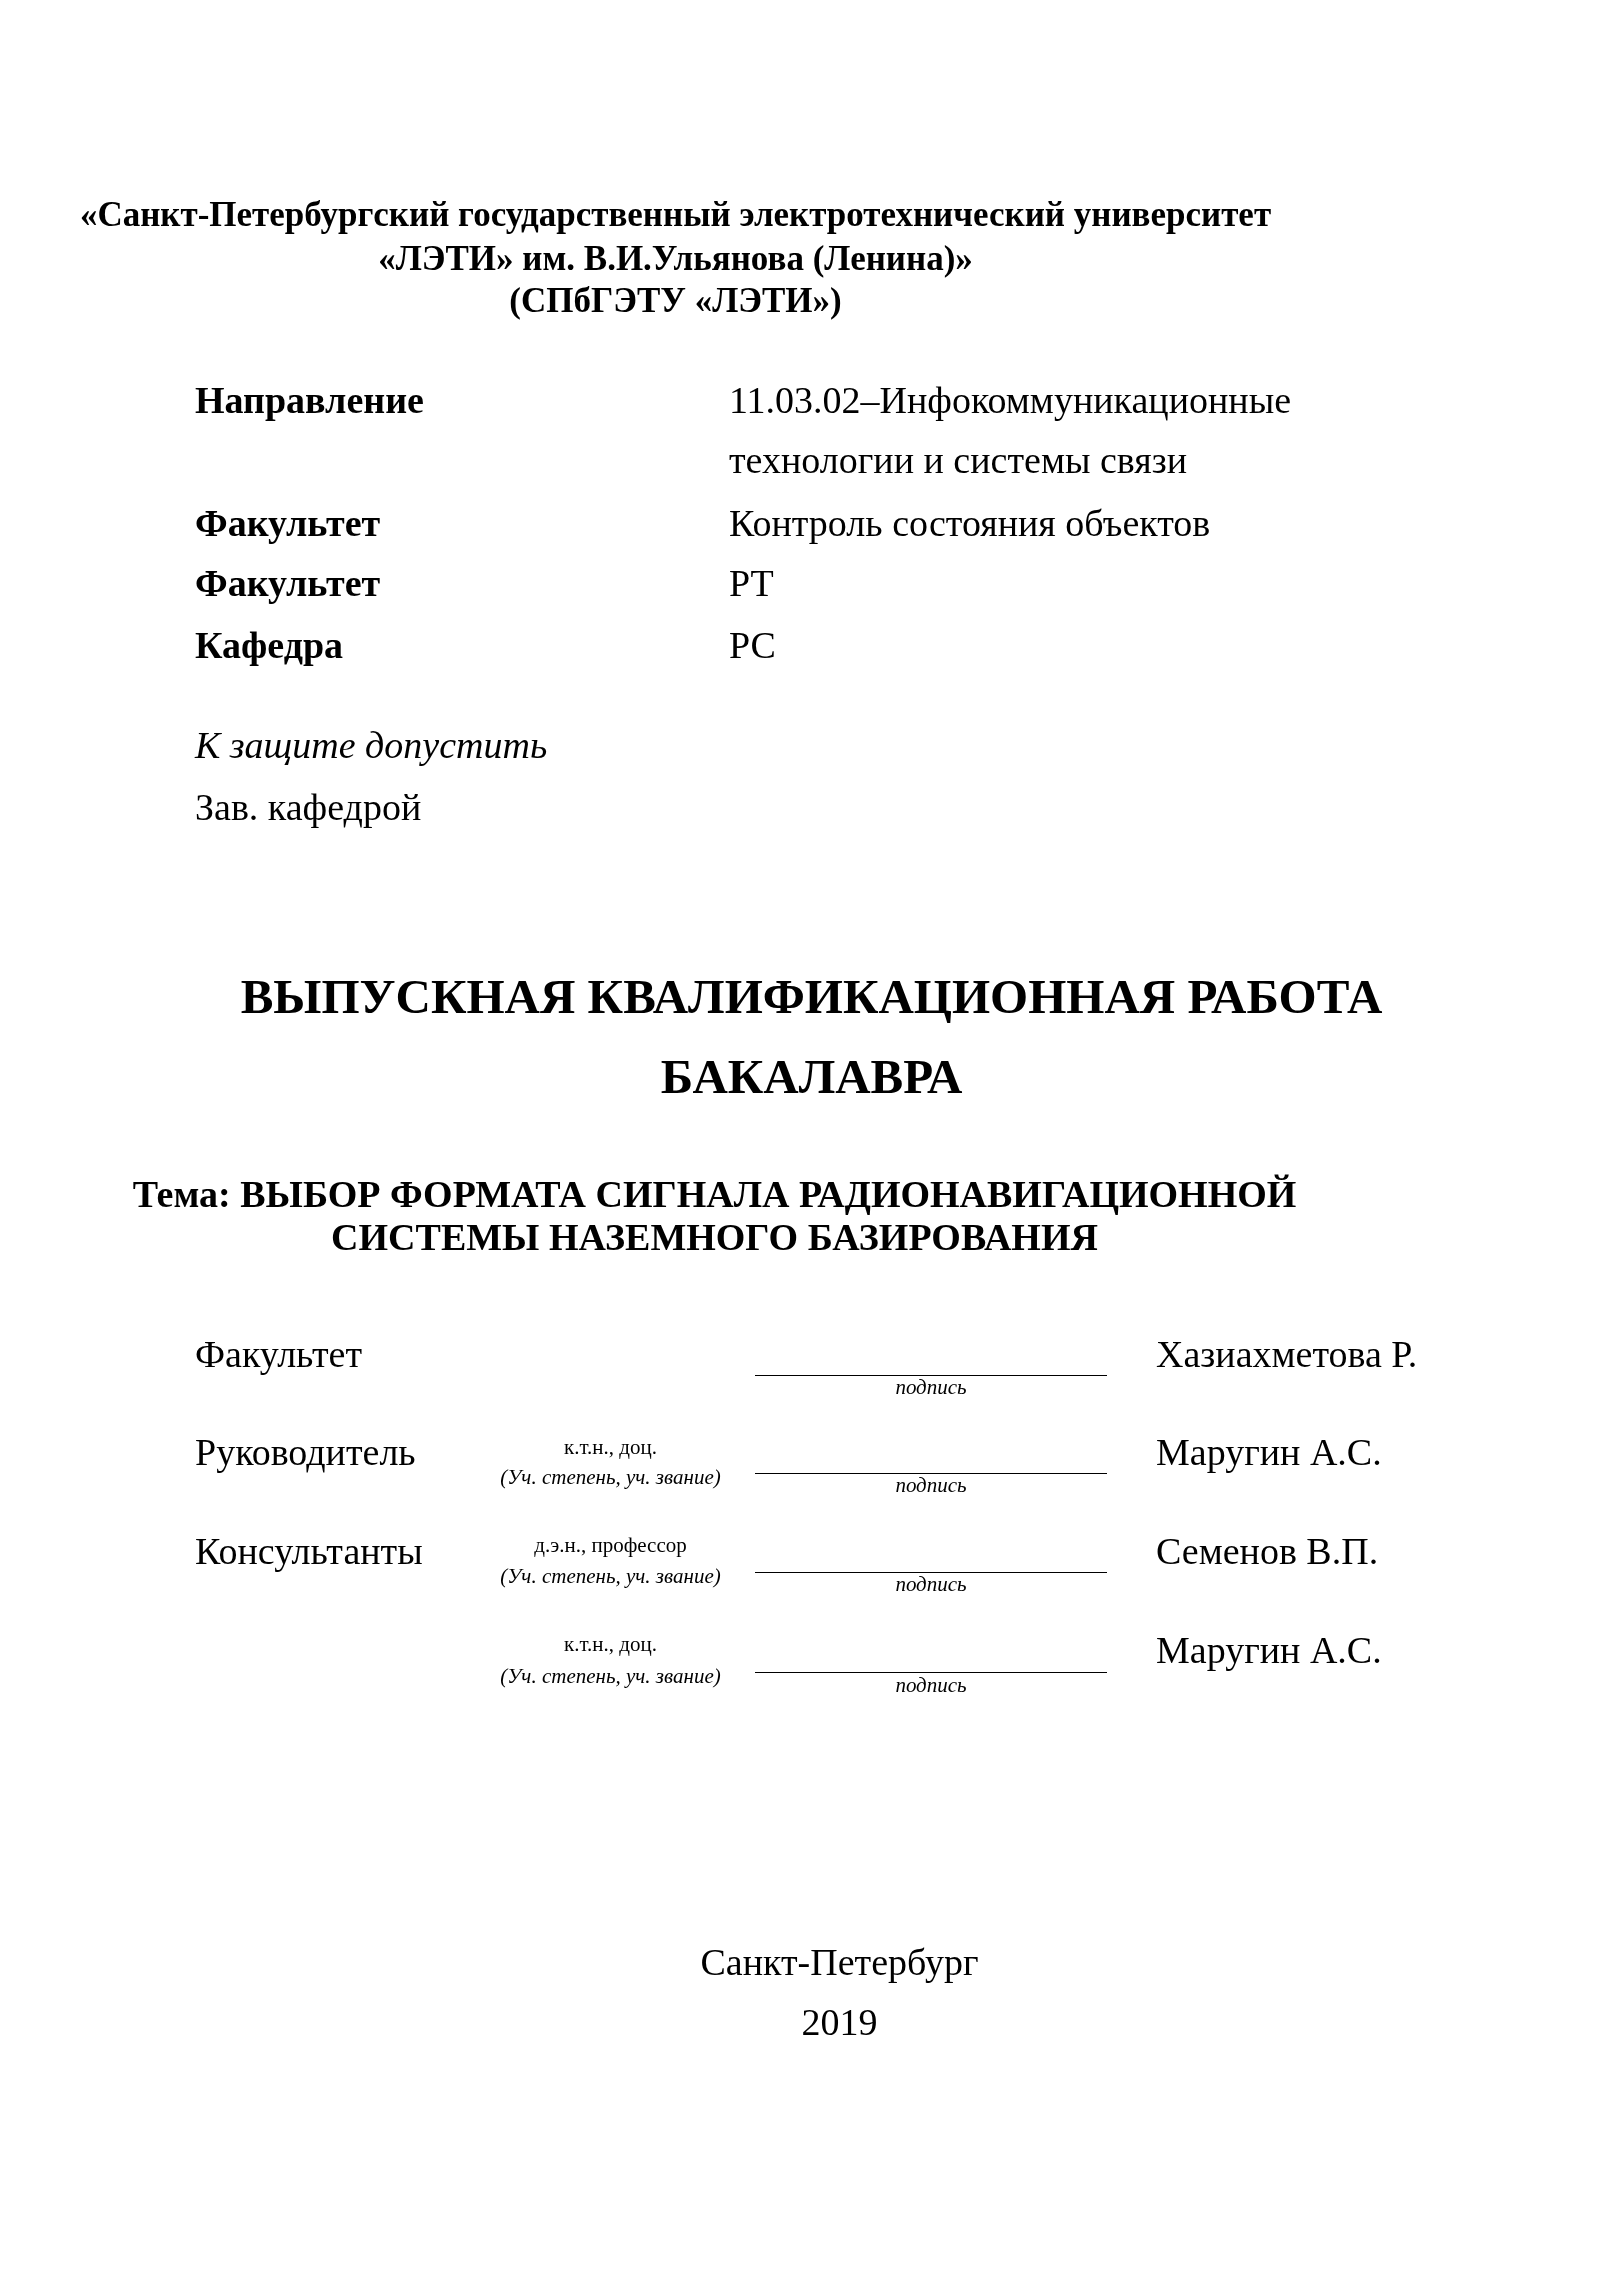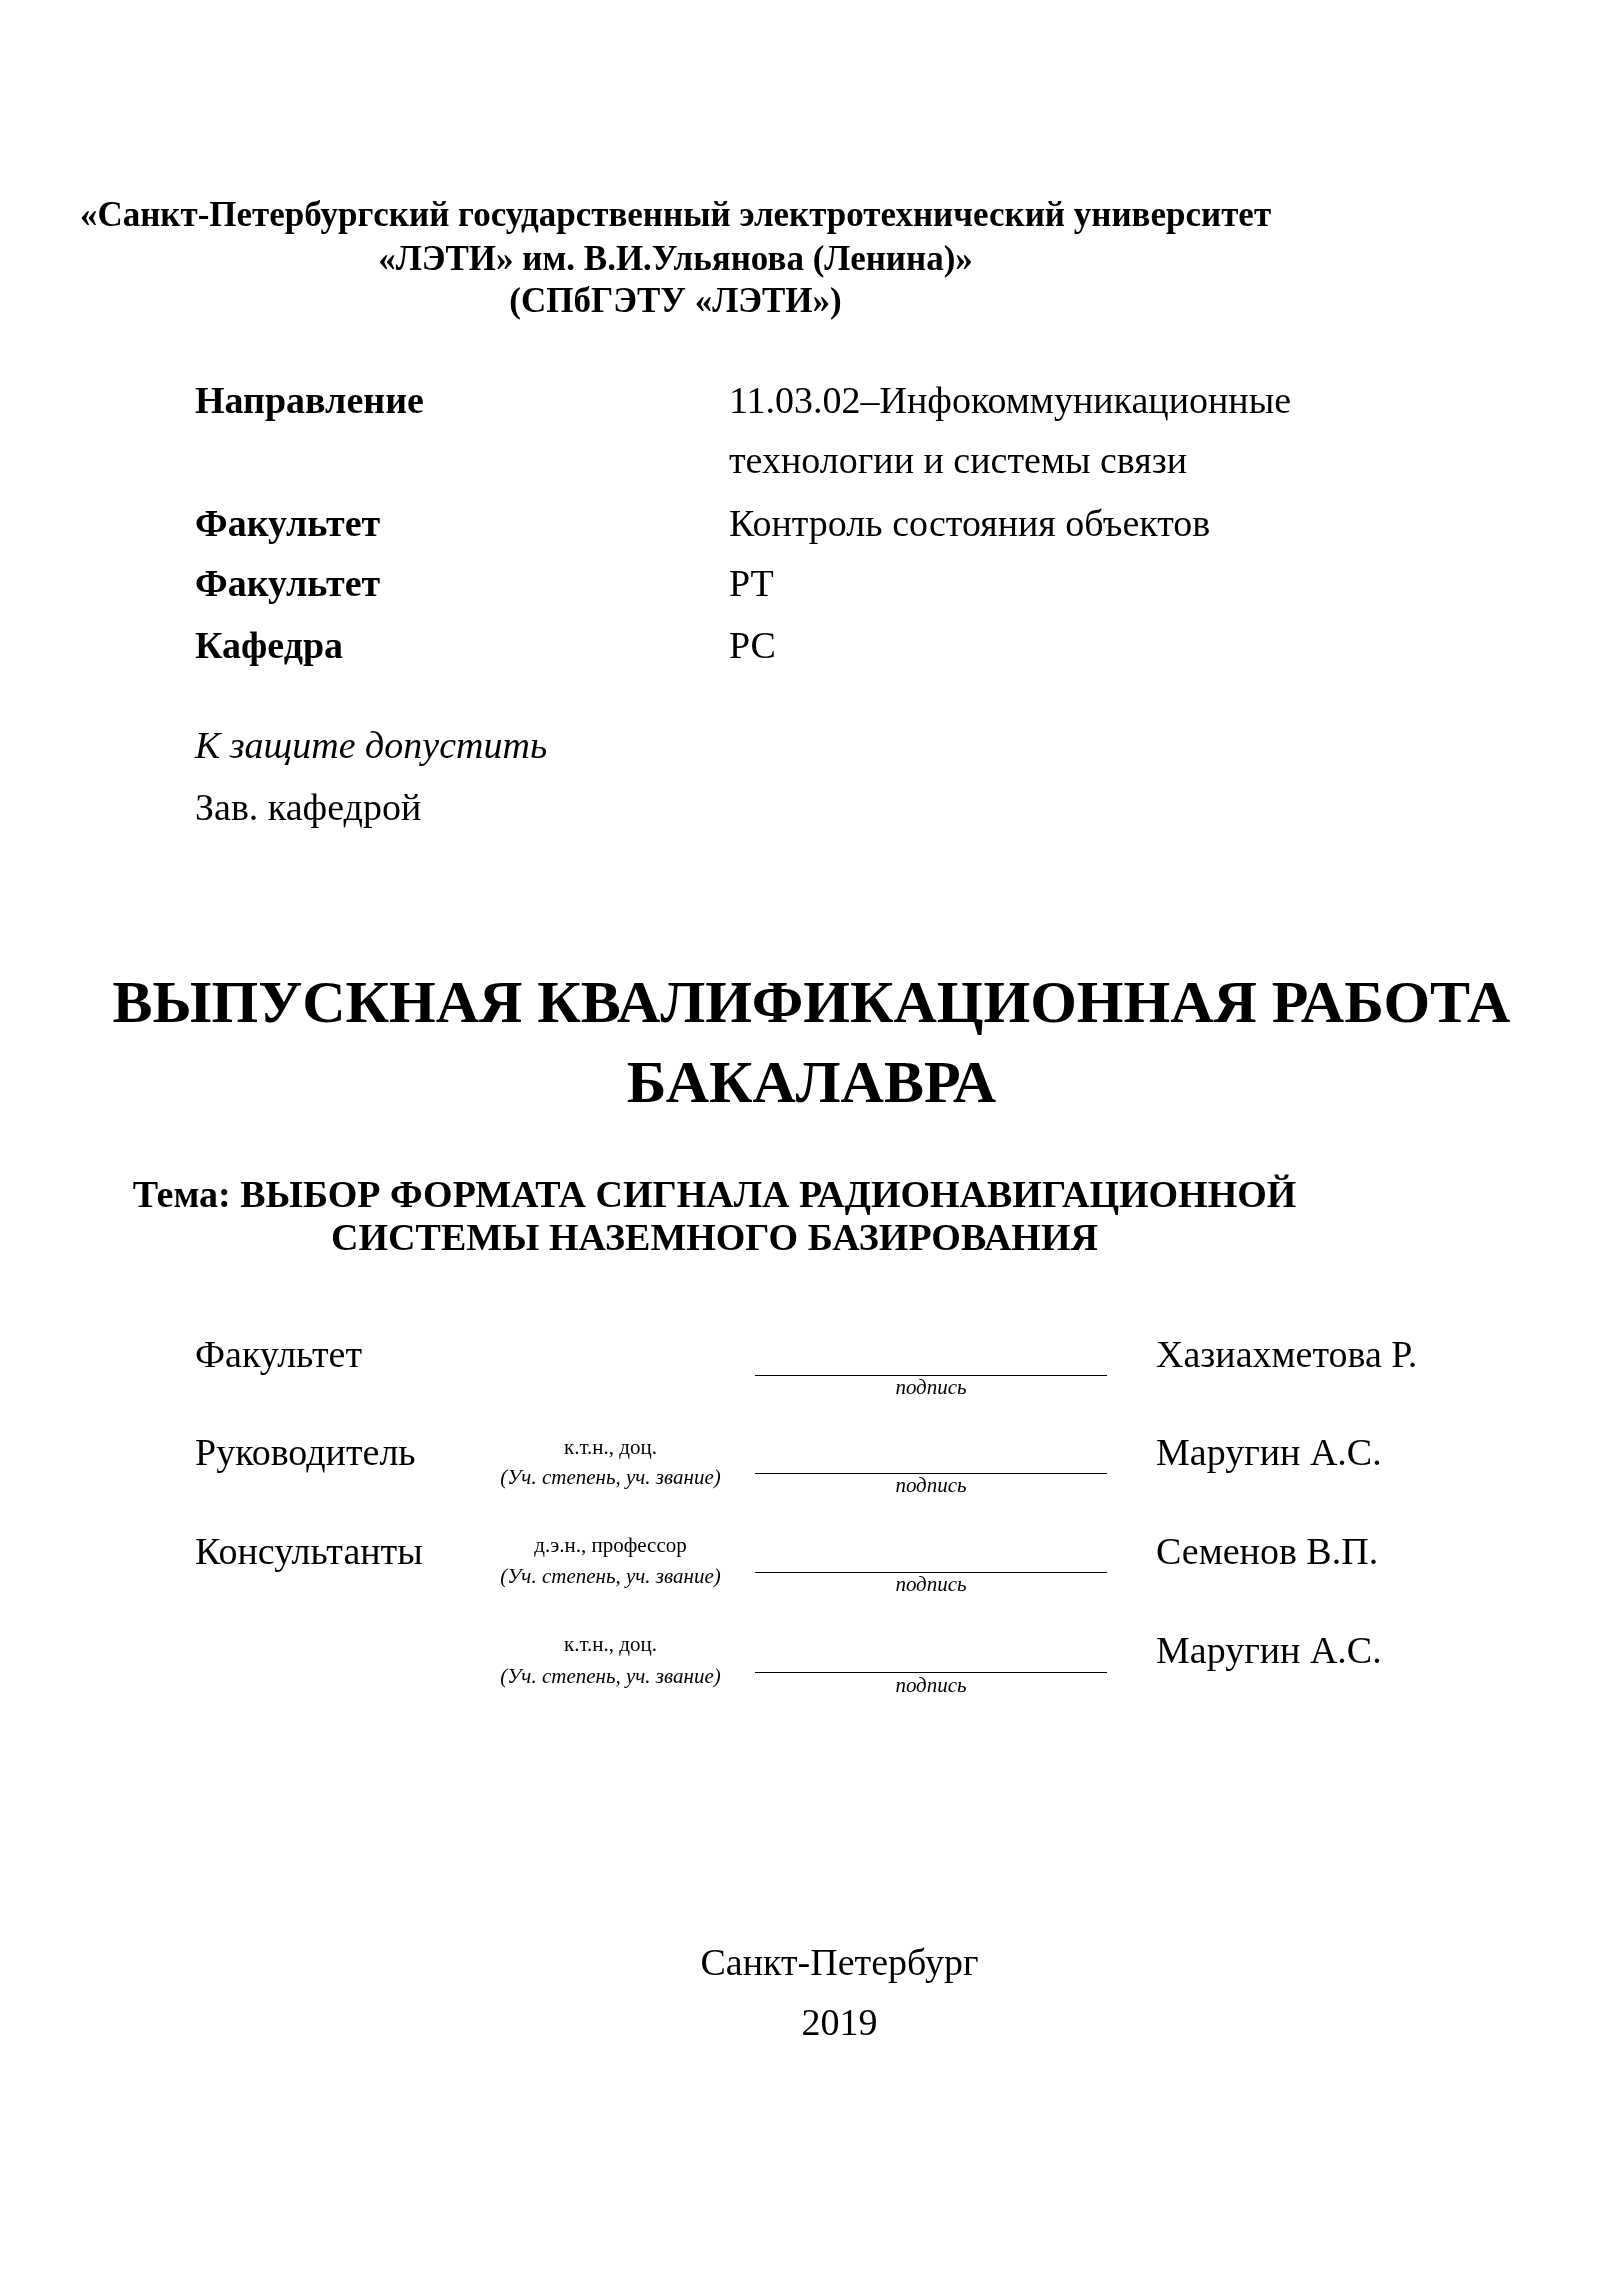--- a/index.html
+++ b/index.html
@@ -4,21 +4,21 @@
 <style>
   html, body { margin: 0; padding: 0; background: #ffffff; }
   body { width: 1623px; height: 2295px; position: relative; overflow: hidden; color: #000; font-family: "Liberation Serif", "DejaVu Serif", serif; }
   .t { position: absolute; white-space: nowrap; line-height: 1; margin: 0; }
   .hdr { font-size: 35px; font-weight: bold; left: 0; width: 1351px; text-align: center; }
   .body48 { font-size: 38px; text-align: right; }
   .b { font-weight: bold; }
   .i { font-style: italic; }
   .label { left: 195px; }
   .value { left: 729px; }
-  .title { font-size: 60px; font-weight: bold; left: 0; width: 1623px; text-align: center; }
+  .title { font-size: 49px; font-weight: bold; left: 0; width: 1623px; text-align: center; }
   .theme { font-size: 38px; font-weight: bold; left: 0; width: 1429px; text-align: center; }
   .center { left: 0; width: 1623px; text-align: center; padding-left: 28px; }
   .small { font-size: 21px; width: 267px; left: 477px; text-align: center; }
   .sig-line { position: absolute; left: 755px; width: 352px; height: 0; border-top: 1.6px solid #000; }
   .sig-caption { font-size: 21px; font-style: italic; width: 352px; left: 755px; text-align: center; }
   .name { left: 1156px; font-size: 38px; }
 </style>
 </head>
 <body>
 

